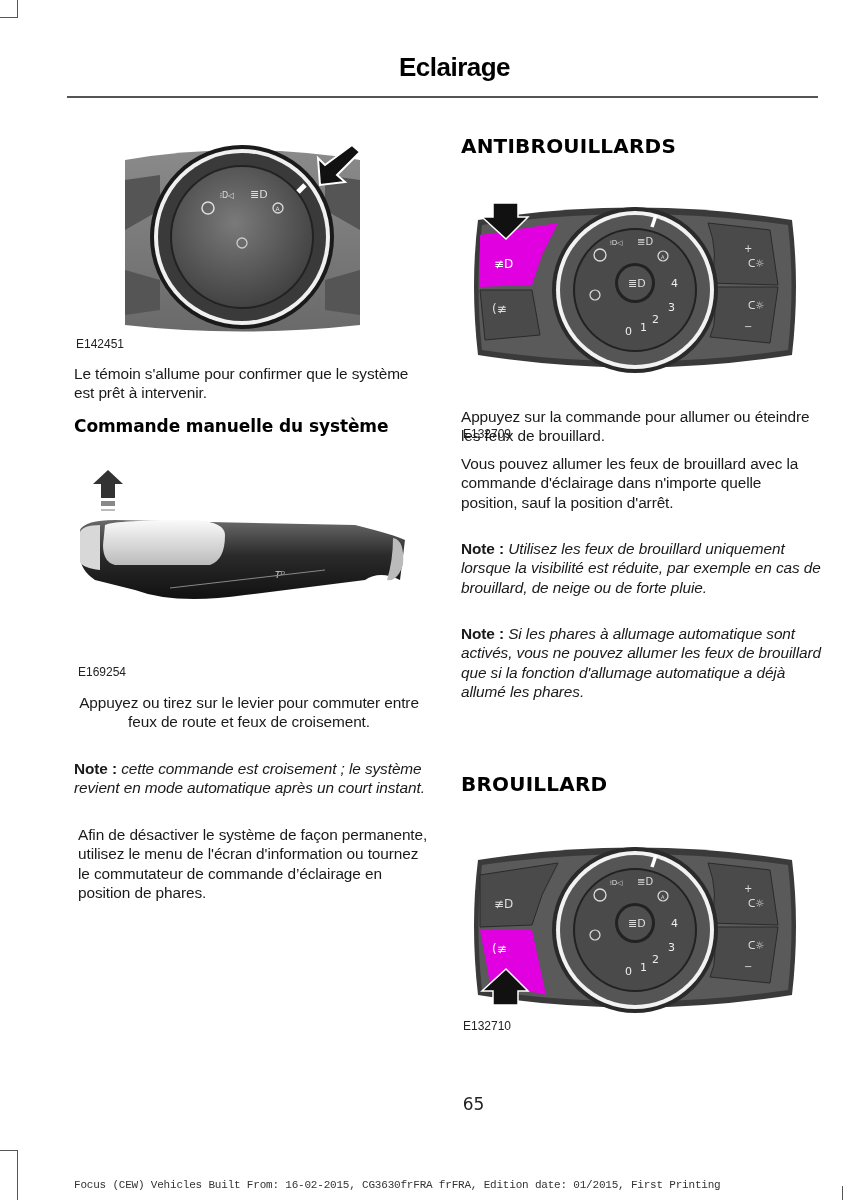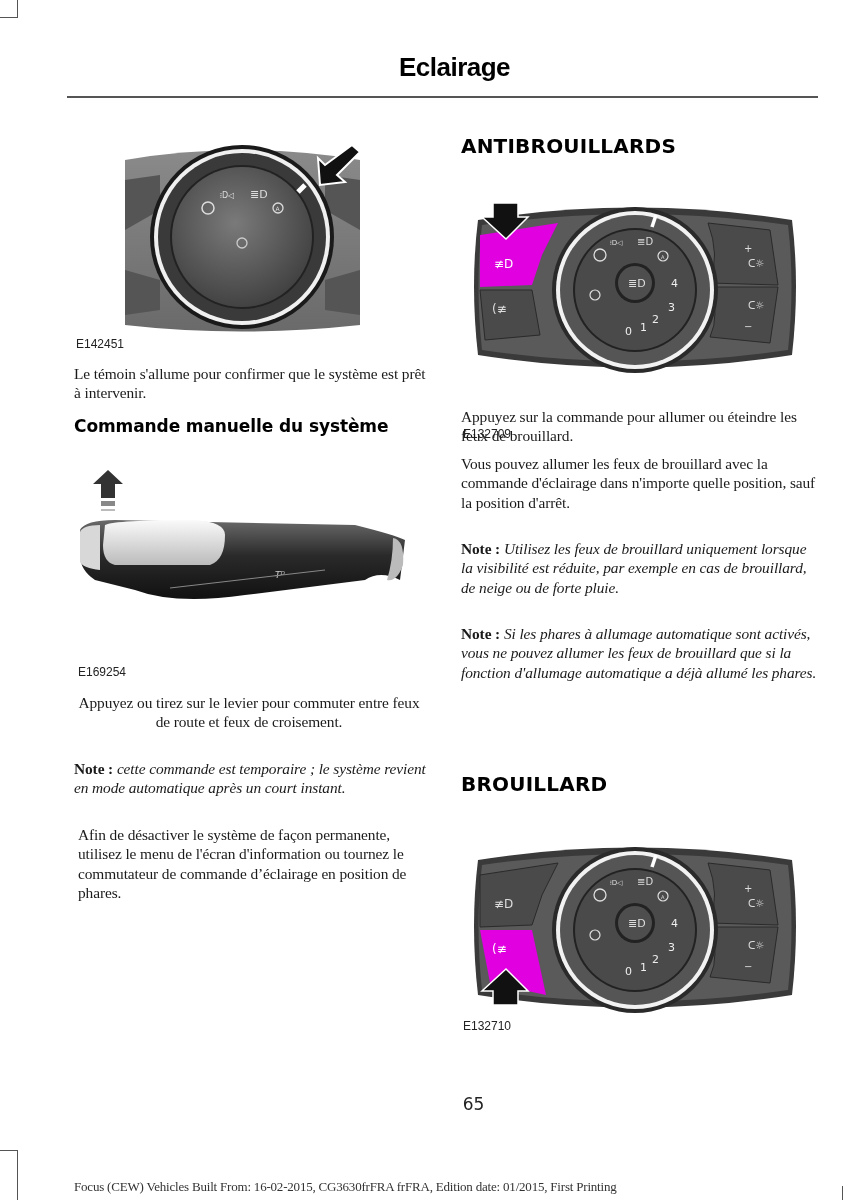--- a/index.html
+++ b/index.html
@@ -3,28 +3,28 @@
 <meta charset="utf-8">
 <style>
   html, body { margin: 0; padding: 0; background: #ffffff; }
   body { width: 861px; height: 1200px; position: relative; overflow: hidden;
          font-family: "DejaVu Sans", sans-serif; color: #1a1a1a; }
   .crop { position: absolute; border-color: #555; border-style: solid; border-width: 0; }
   .page-title { position: absolute; top: 52px; left: 0; width: 861px; text-align: center;
                 font-family: "Liberation Sans", sans-serif; font-weight: bold; font-size: 26px; letter-spacing: -0.5px; color:#000;margin-left:24px; }
   .title-rule { position: absolute; top: 96px; left: 67px; width: 751px; height: 2px; background: #555; }
   .abs { position: absolute; }
-  .p { font-family: Liberation Serif, serif; font-size: 15.4px; line-height: 19.4px; margin: 0; color:#1a1a1a; letter-spacing:-0.1px; }
+  .p { font-family: Liberation Sans, sans-serif; font-size: 15.4px; line-height: 19.4px; margin: 0; color:#1a1a1a; letter-spacing:-0.1px; }
   .note-label { font-weight: bold; font-style: normal; }
   .note-text { font-style: italic; }
   .h2 { font-family: "DejaVu Sans", sans-serif; font-weight: bold; font-size: 20px; line-height: 26px; color: #000; margin: 0; letter-spacing: 0.2px; }
   .h3 { font-family: "DejaVu Sans", sans-serif; font-weight: bold; font-size: 17px; color: #000; margin:0; letter-spacing: -0.1px; }
   .fig-id { font-family: "Liberation Sans", sans-serif; font-size: 12px; color: #222; }
   .page-num { position: absolute; top: 1094px; width: 861px; left: 0; text-align: center; font-family: "DejaVu Sans", sans-serif; font-size: 17px; color:#222;margin-left:43px; }
-  .footer { position: absolute; top: 1179px; left: 74px; font-family: Liberation Serif, serif; font-size: 13px; color:#333; letter-spacing:-0.2px; }
+  .footer { position: absolute; top: 1179px; left: 74px; font-family: Liberation Mono, monospace; font-size: 11px; color:#333; letter-spacing:-0.2px; }
   svg text { font-family: "DejaVu Sans", sans-serif; }
 </style>
 </head>
 <body>
 
 <div class="crop" style="left:0;top:0;width:17px;height:17px;border-right-width:1px;border-bottom-width:1px;"></div>
 <div class="crop" style="left:0;top:1150px;width:17px;height:50px;border-right-width:1px;border-top-width:1px;"></div>
 <div class="crop" style="left:842px;top:1186px;width:1px;height:14px;border-left-width:1px;"></div>
 
 <div class="page-title">Eclairage</div>
@@ -93,21 +93,21 @@
       <text x="200" y="108" font-size="9" fill="#ccc" font-style="italic">T̶ᴰ</text>
       <line x1="95" y1="118" x2="250" y2="100" stroke="#888" stroke-width="1"></line>
     </svg>
   </div>
   <div class="abs fig-id" style="left:78px;top:665px;">E169254</div>
 
   <p class="abs p" style="left:74px;top:693px;width:350px;text-align:center;">Appuyez ou tirez sur le levier pour commuter entre feux de route et feux de croisement.</p>
 
   <p class="abs p" style="left:74px;top:759px;width:358px;">
     <span class="note-label">Note :</span>
-    <span class="note-text">cette commande est temporaire ; le système revient en mode automatique après un court instant.</span>
+    <span class="note-text">cette commande est croisement ; le système revient en mode automatique après un court instant.</span>
   </p>
 
   <p class="abs p" style="left:78px;top:825px;width:355px;">Afin de désactiver le système de façon permanente, utilisez le menu de l'écran d'information ou tournez le commutateur de commande d’éclairage en position de phares.</p>
 </div>
 
 <div>
   <h2 class="abs h2" style="left:461px;top:133px;">ANTIBROUILLARDS</h2>
 
   <div class="abs" style="left:470px;top:195px;width:330px;height:180px;">
     <svg width="330" height="180" viewBox="0 0 330 180">

